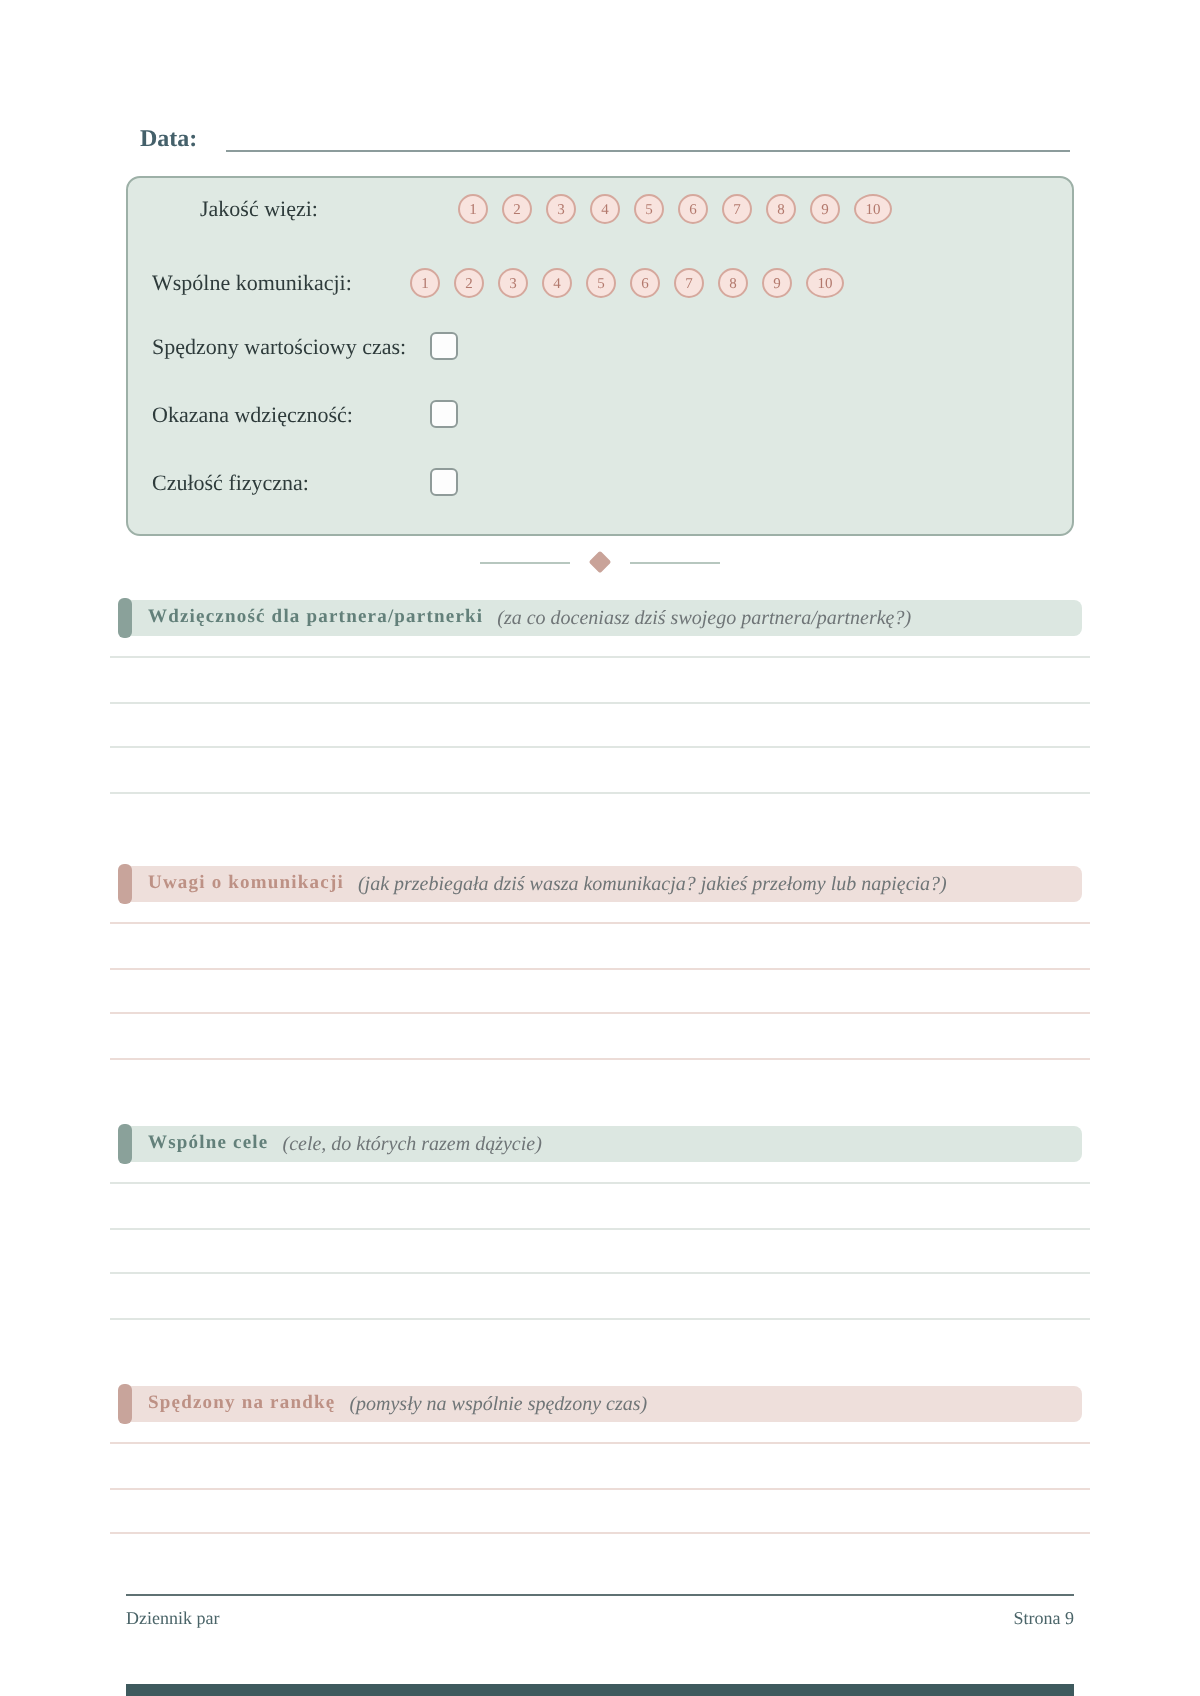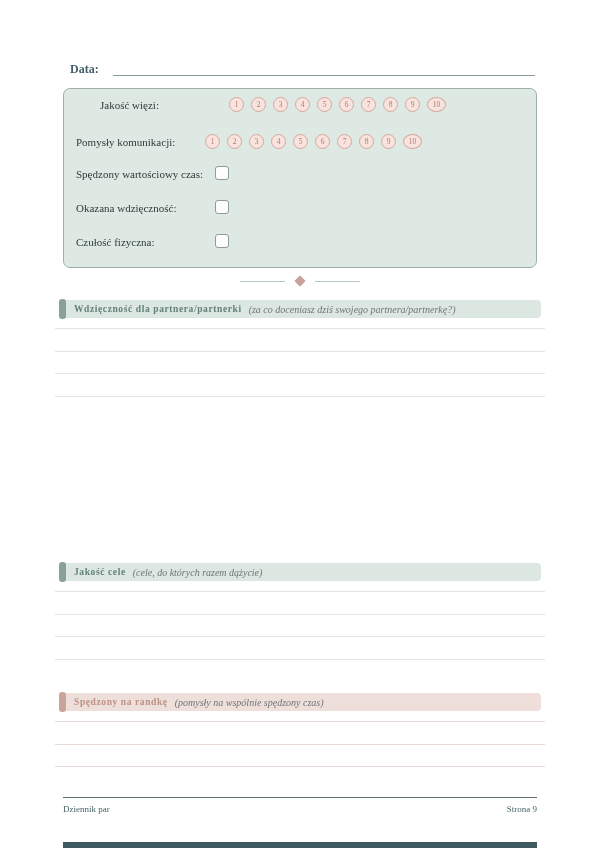--- a/index.html
+++ b/index.html
@@ -85,21 +85,21 @@
           <div class="circle">4</div>
           <div class="circle">5</div>
           <div class="circle">6</div>
           <div class="circle">7</div>
           <div class="circle">8</div>
           <div class="circle">9</div>
           <div class="circle wide">10</div>
         </div>
     </div>
     <div class="box-row row-scale-1">
-      <span class="box-label">Pomysły komunikacji:</span>
+      <span class="box-label">Wspólne komunikacji:</span>
       <div class="circles">
           <div class="circle">1</div>
           <div class="circle">2</div>
           <div class="circle">3</div>
           <div class="circle">4</div>
           <div class="circle">5</div>
           <div class="circle">6</div>
           <div class="circle">7</div>
           <div class="circle">8</div>
           <div class="circle">9</div>
@@ -131,25 +131,36 @@
       <span class="accent"></span>
       <span class="sec-title">Wdzięczność dla partnera/partnerki</span>
       <span class="sec-hint">(za co doceniasz dziś swojego partnera/partnerkę?)</span>
     </div>
   <div class="wline" style="top: 28px;"></div>
       <div class="wline" style="top: 50.5px;"></div>
       <div class="wline" style="top: 73px;"></div>
       <div class="wline" style="top: 95.5px;"></div>
     </div>
 
+  <div class="section pink sec-1">
+    <div class="sec-header">
+      <span class="accent"></span>
+      <span class="sec-title">Uwagi o komunikacji</span>
+      <span class="sec-hint">(jak przebiegała dziś wasza komunikacja? jakieś przełomy lub napięcia?)</span>
+    </div>
+  <div class="wline" style="top: 28px;"></div>
+      <div class="wline" style="top: 50.5px;"></div>
+      <div class="wline" style="top: 73px;"></div>
+      <div class="wline" style="top: 95.5px;"></div>
+    </div>
 
   <div class="section green sec-2">
     <div class="sec-header">
       <span class="accent"></span>
-      <span class="sec-title">Jakość cele</span>
+      <span class="sec-title">Wspólne cele</span>
       <span class="sec-hint">(cele, do których razem dążycie)</span>
     </div>
   <div class="wline" style="top: 28px;"></div>
       <div class="wline" style="top: 50.5px;"></div>
       <div class="wline" style="top: 73px;"></div>
       <div class="wline" style="top: 95.5px;"></div>
     </div>
 
   <div class="section pink sec-3">
     <div class="sec-header">

